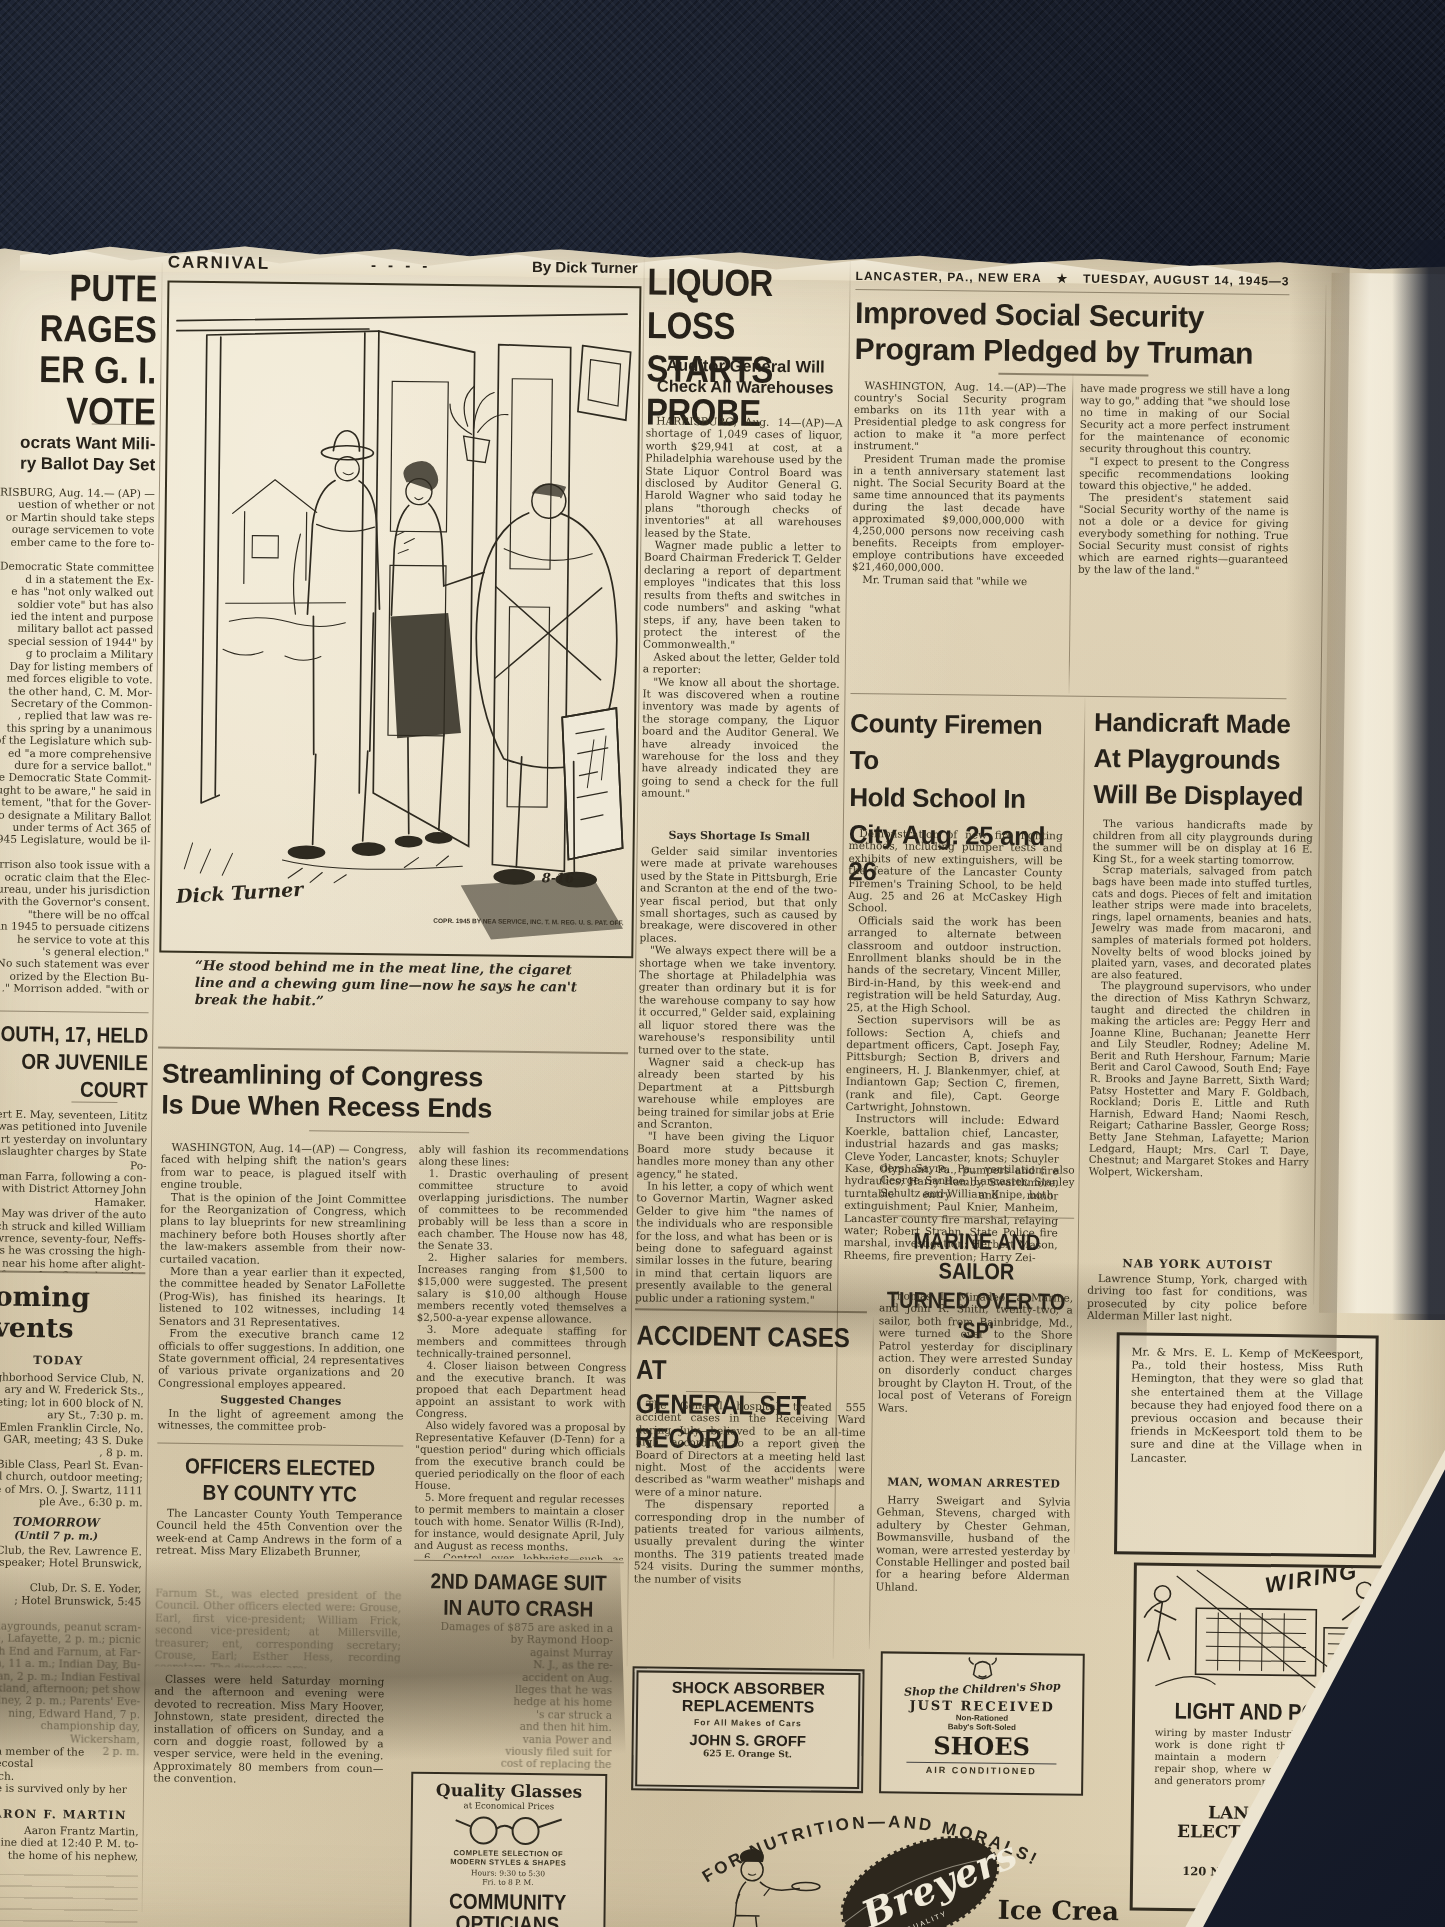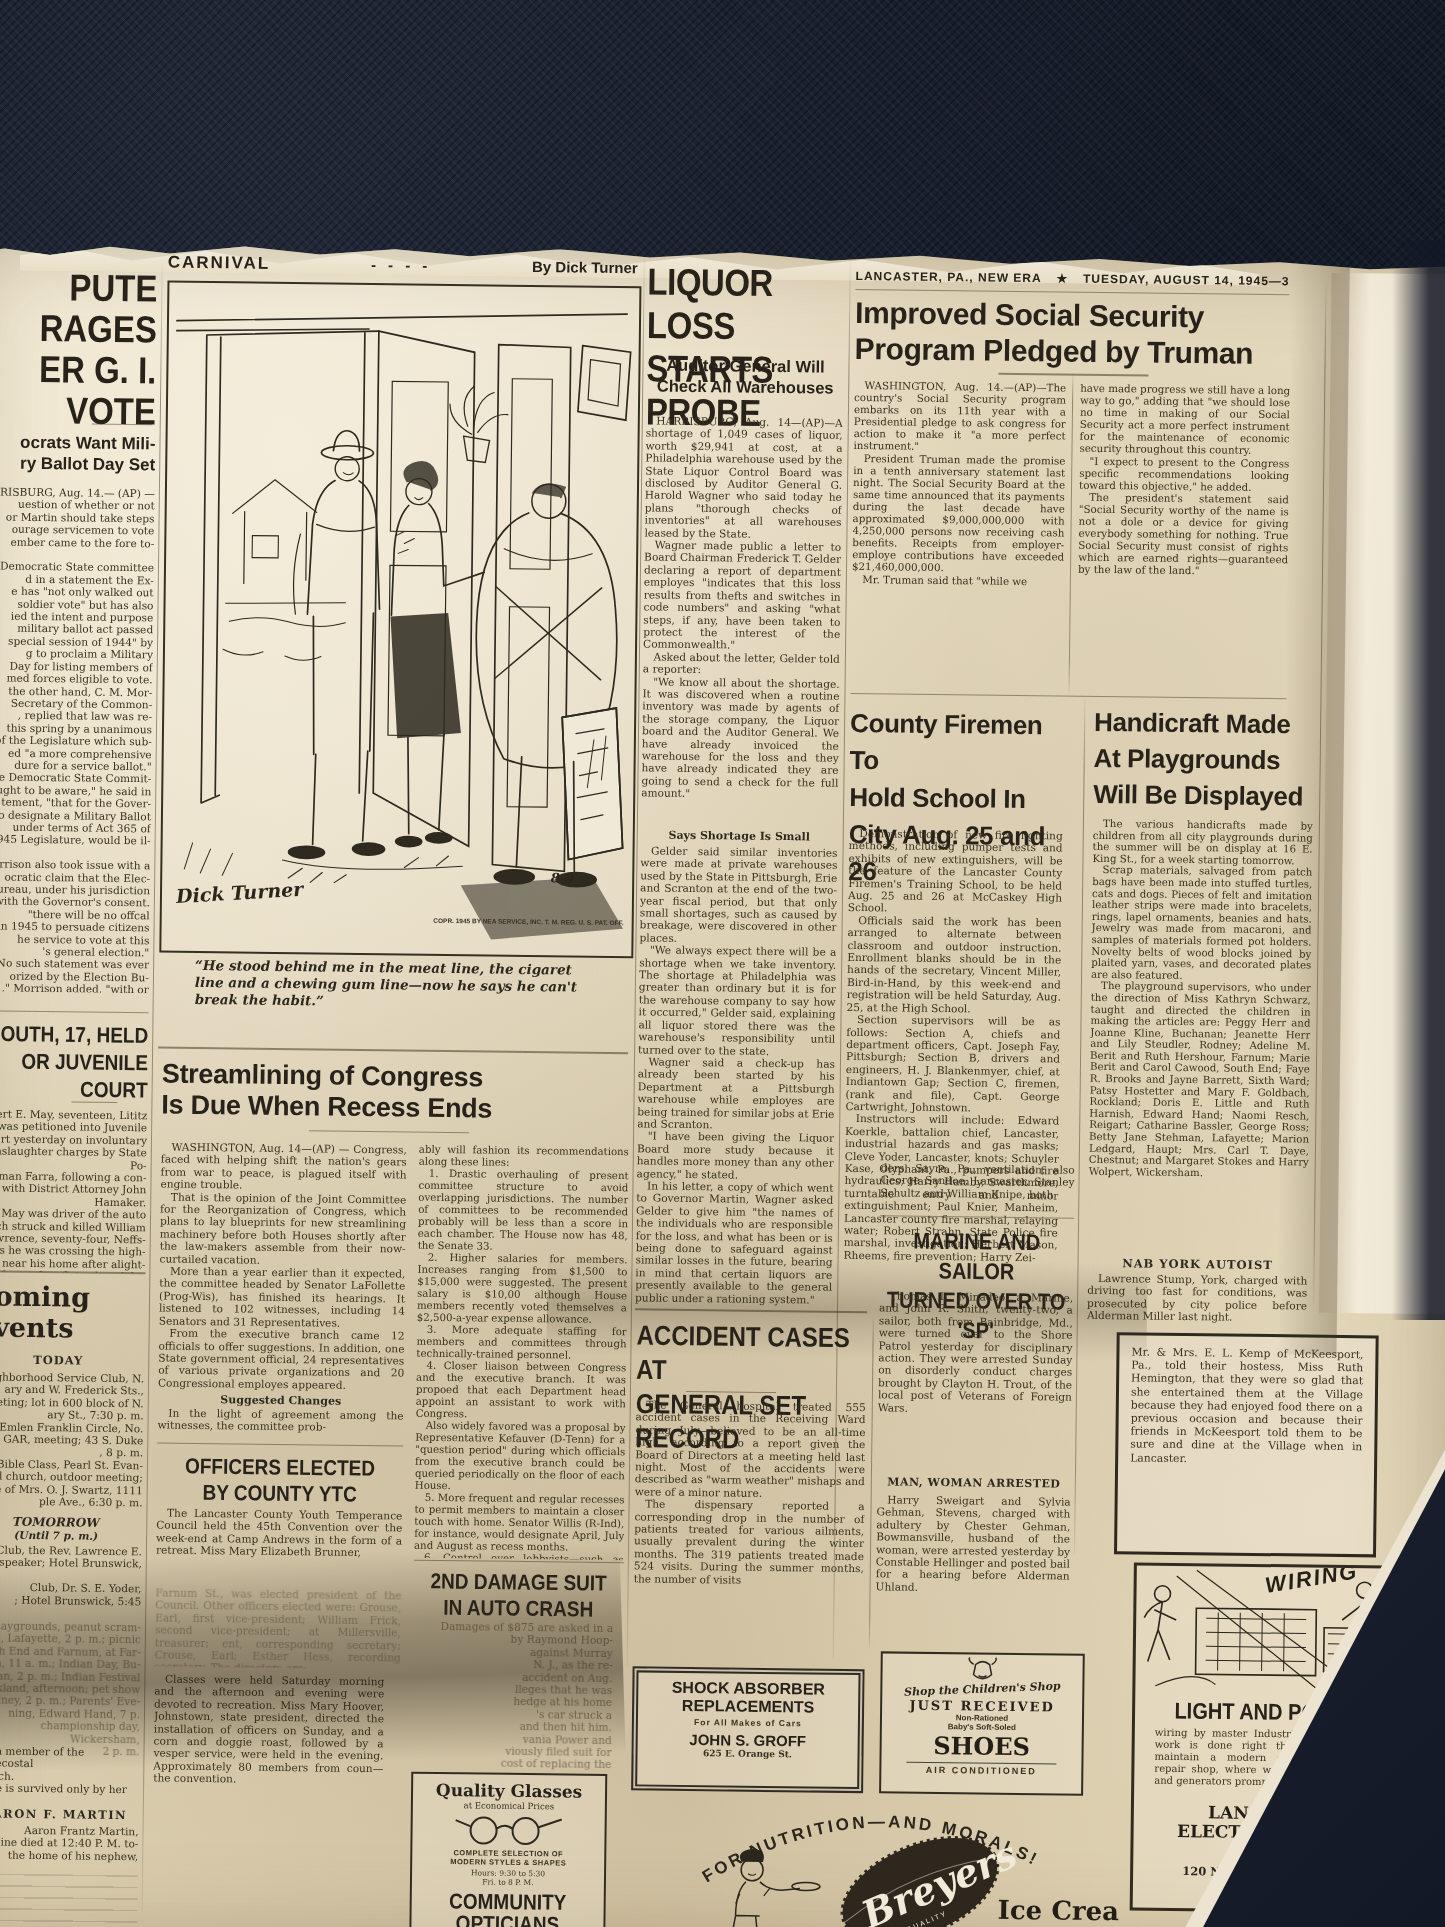--- a/index.html
+++ b/index.html
@@ -270,21 +270,21 @@
         <ellipse cx="352" cy="590" rx="20" ry="7" fill="#2e2a20"></ellipse>
         <ellipse cx="414" cy="592" rx="20" ry="7" fill="#2e2a20"></ellipse>
 
         <path d="M120 576 q60 14 180 4" stroke-width="1"></path>
         <path d="M300 600 L430 590 L460 640 L330 652 Z" fill="#2e2a20" opacity=".55"></path>
         <path d="M140 584 l-14 10 M160 588 l-12 10 M184 590 l-12 8 M256 572 l-14 10 M286 570 l-12 10" stroke-width="1.1"></path>
         <path d="M30 560 l-8 26 M48 566 l-10 24 M70 570 l-10 22" stroke-width="1"></path>
       </g>
     </svg>
     <div class="abs" style="left:14px;bottom:48px;font-family:'DejaVu Serif',serif;font-style:italic;font-weight:700;font-size:19px;color:#2b261c;transform:rotate(-4deg);">Dick Turner</div>
-    <div class="abs" style="right:58px;bottom:70px;font-family:'DejaVu Serif',serif;font-style:italic;font-weight:700;font-size:13px;color:#2b261c;">8-9</div>
+    <div class="abs" style="right:58px;bottom:70px;font-family:'DejaVu Serif',serif;font-style:italic;font-weight:700;font-size:13px;color:#2b261c;">8-16</div>
     <div class="abs sans" style="right:8px;bottom:30px;font-size:6.5px;font-weight:700;color:#3a3326;">COPR. 1945 BY NEA SERVICE, INC. T. M. REG. U. S. PAT. OFF.</div>
   </div>
 
   <div class="abs pre" style="left:244px;top:716px;width:408px;font-family:'DejaVu Serif',serif;font-weight:700;font-style:italic;font-size:13.5px;line-height:17px;color:#2d281e;">“He stood behind me in the meat line, the cigaret line and a chewing gum line—now he says he can't break the habit.”</div>
 
   <div class="hr" style="left:208px;top:806px;width:470px;"></div>
 
   <div class="abs hx pre" style="left:212px;top:818px;width:466px;font-size:27px;line-height:31px;letter-spacing:-.3px;">Streamlining of Congress
 Is Due When Recess Ends</div>
   <div class="hr-thin" style="left:360px;top:888px;width:160px;"></div>

